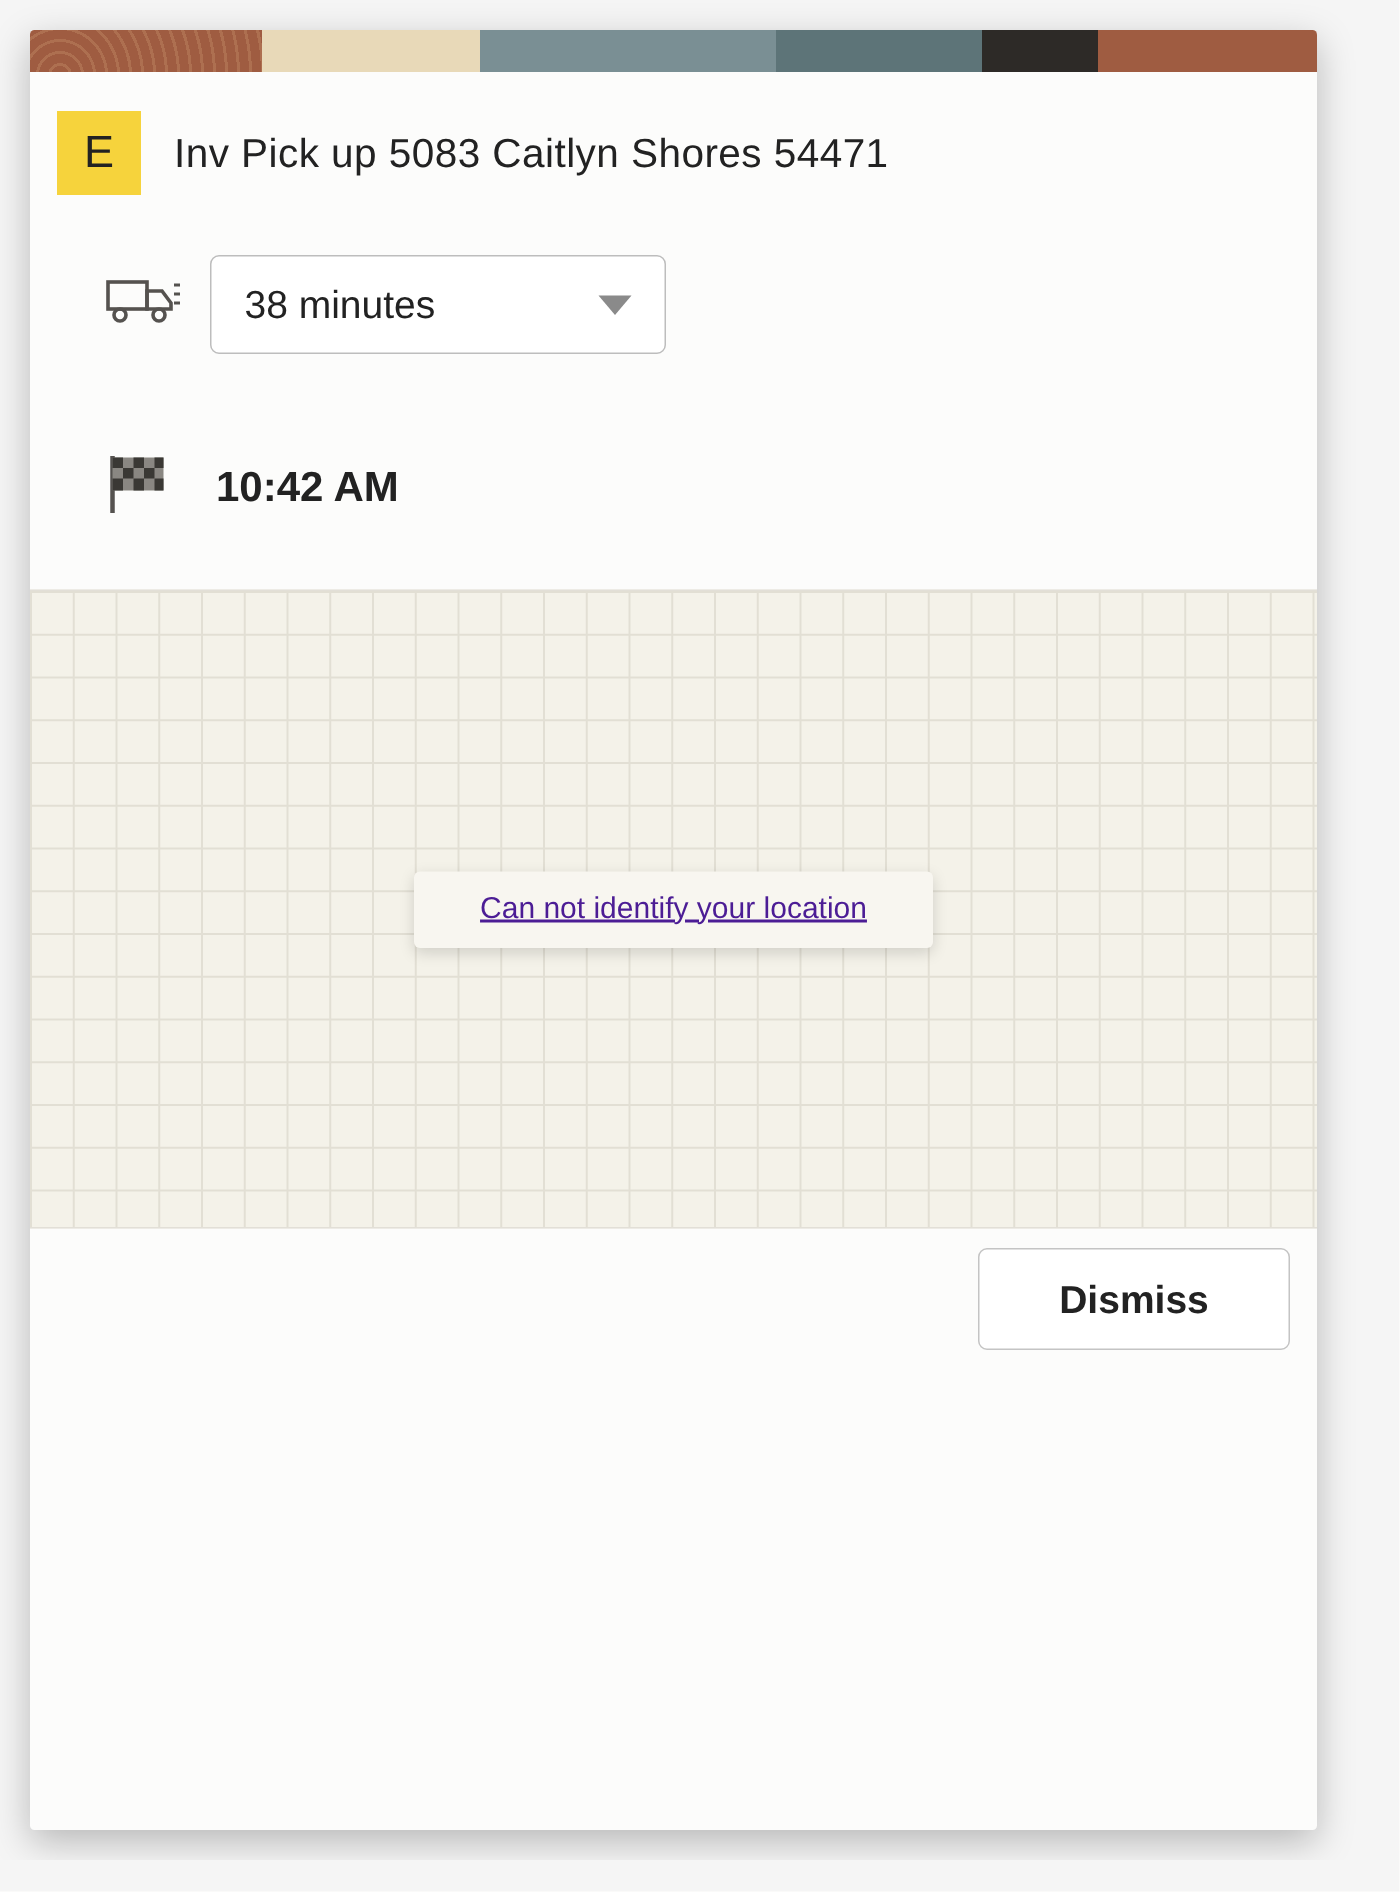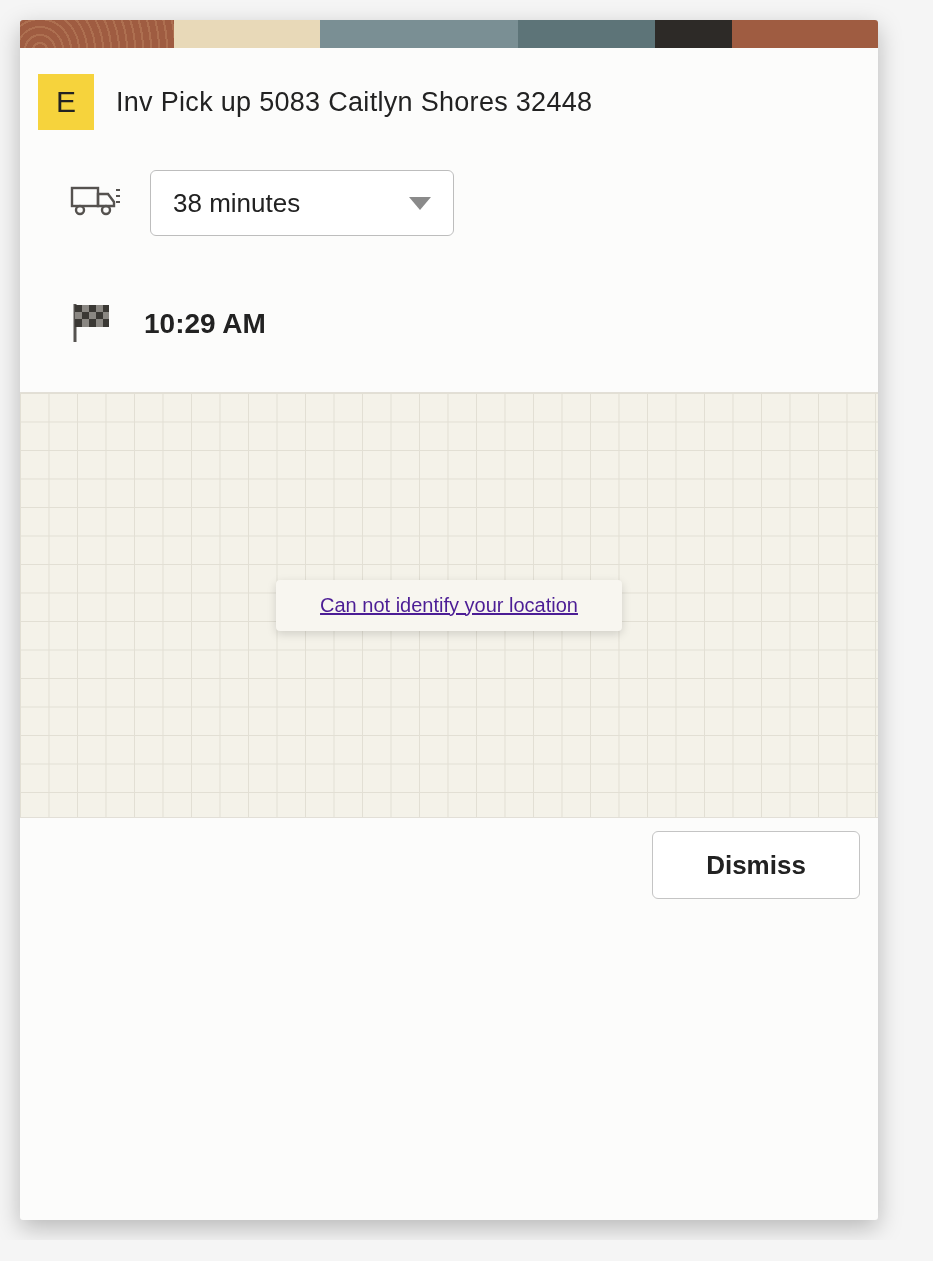--- a/index.html
+++ b/index.html
@@ -93,21 +93,21 @@
     color: #222;
   }
   .activity-title {
     font-size: 27px;
     color: #222;
     letter-spacing: 0.3px;
   }
   .duration-row {
     display: flex;
     align-items: center;
-    gap: 30px;
+    gap: 20px;
     padding-left: 32px;
     margin-bottom: 64px;
   }
   .truck-icon { color: #55524f; }
   .select-box {
     width: 304px;
     height: 66px;
     border: 1px solid #bdbdbd;
     border-radius: 6px;
     background: #fff;
@@ -207,21 +207,21 @@
 
 <div class="device">
 
 
   <div class="banner"></div>
 
   <div class="content">
 
     <div class="activity-row">
       <div class="activity-badge">E</div>
-      <div class="activity-title">Inv Pick up 5083 Caitlyn Shores 32448</div>
+      <div class="activity-title">Inv Pick up 5083 Caitlyn Shores 54471</div>
     </div>
 
     <div class="duration-row">
       <div class="truck-icon">
         <svg width="50" height="38" viewBox="0 0 50 38">
           <rect x="2" y="6" width="26" height="18" fill="none" stroke="#55524f" stroke-width="2.4"></rect>
           <path d="M28 12 H38 L44 20 V24 H28 Z" fill="none" stroke="#55524f" stroke-width="2.4"></path>
           <circle cx="10" cy="28" r="4" fill="none" stroke="#55524f" stroke-width="2.4"></circle>
           <circle cx="36" cy="28" r="4" fill="none" stroke="#55524f" stroke-width="2.4"></circle>
           <line x1="46" y1="8" x2="50" y2="8" stroke="#55524f" stroke-width="2"></line>
@@ -245,21 +245,21 @@
             <rect x="19" y="5" width="7" height="7"></rect>
             <rect x="33" y="5" width="6" height="7"></rect>
             <rect x="12" y="12" width="7" height="7"></rect>
             <rect x="26" y="12" width="7" height="7"></rect>
             <rect x="5" y="19" width="7" height="8"></rect>
             <rect x="19" y="19" width="7" height="8"></rect>
             <rect x="33" y="19" width="6" height="8"></rect>
           </g>
         </svg>
       </div>
-      <div class="arrival-time">10:29 AM</div>
+      <div class="arrival-time">10:42 AM</div>
     </div>
 
   </div>
 
   <div class="map-area">
     <div class="map-toast">Can not identify your location</div>
   </div>
 
   <div class="button-row">
     <div class="btn btn-dismiss">Dismiss</div>

